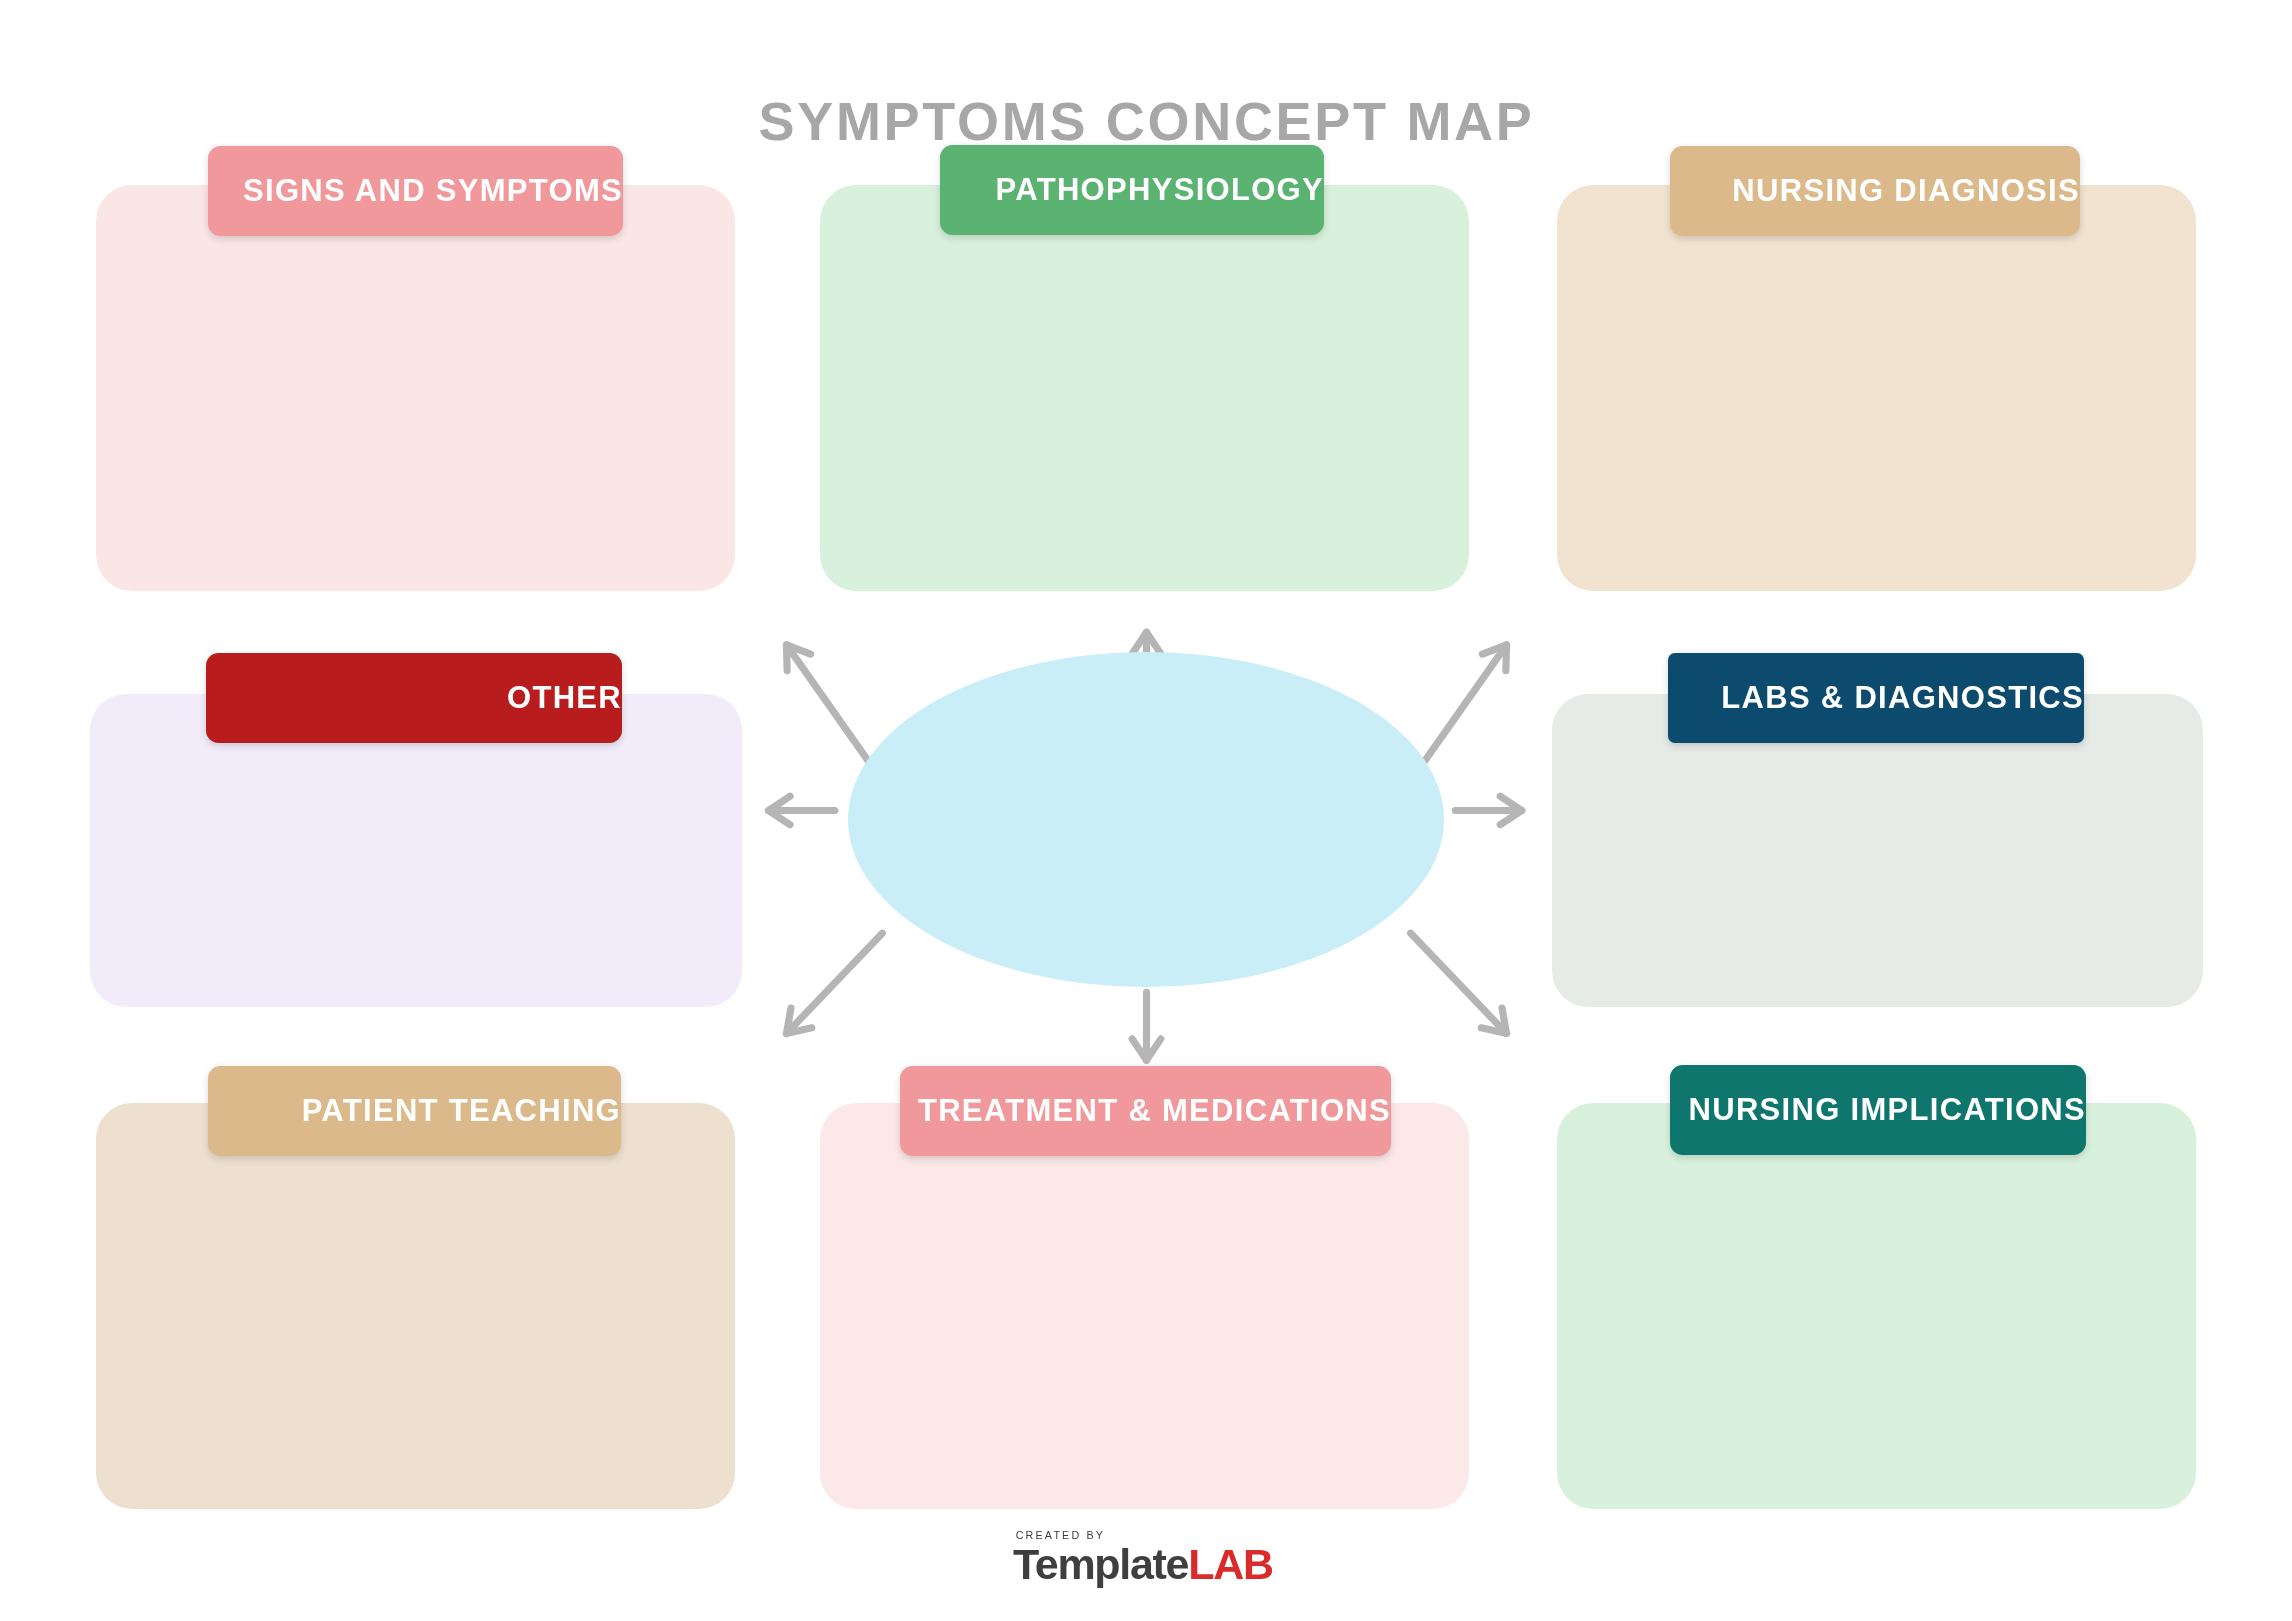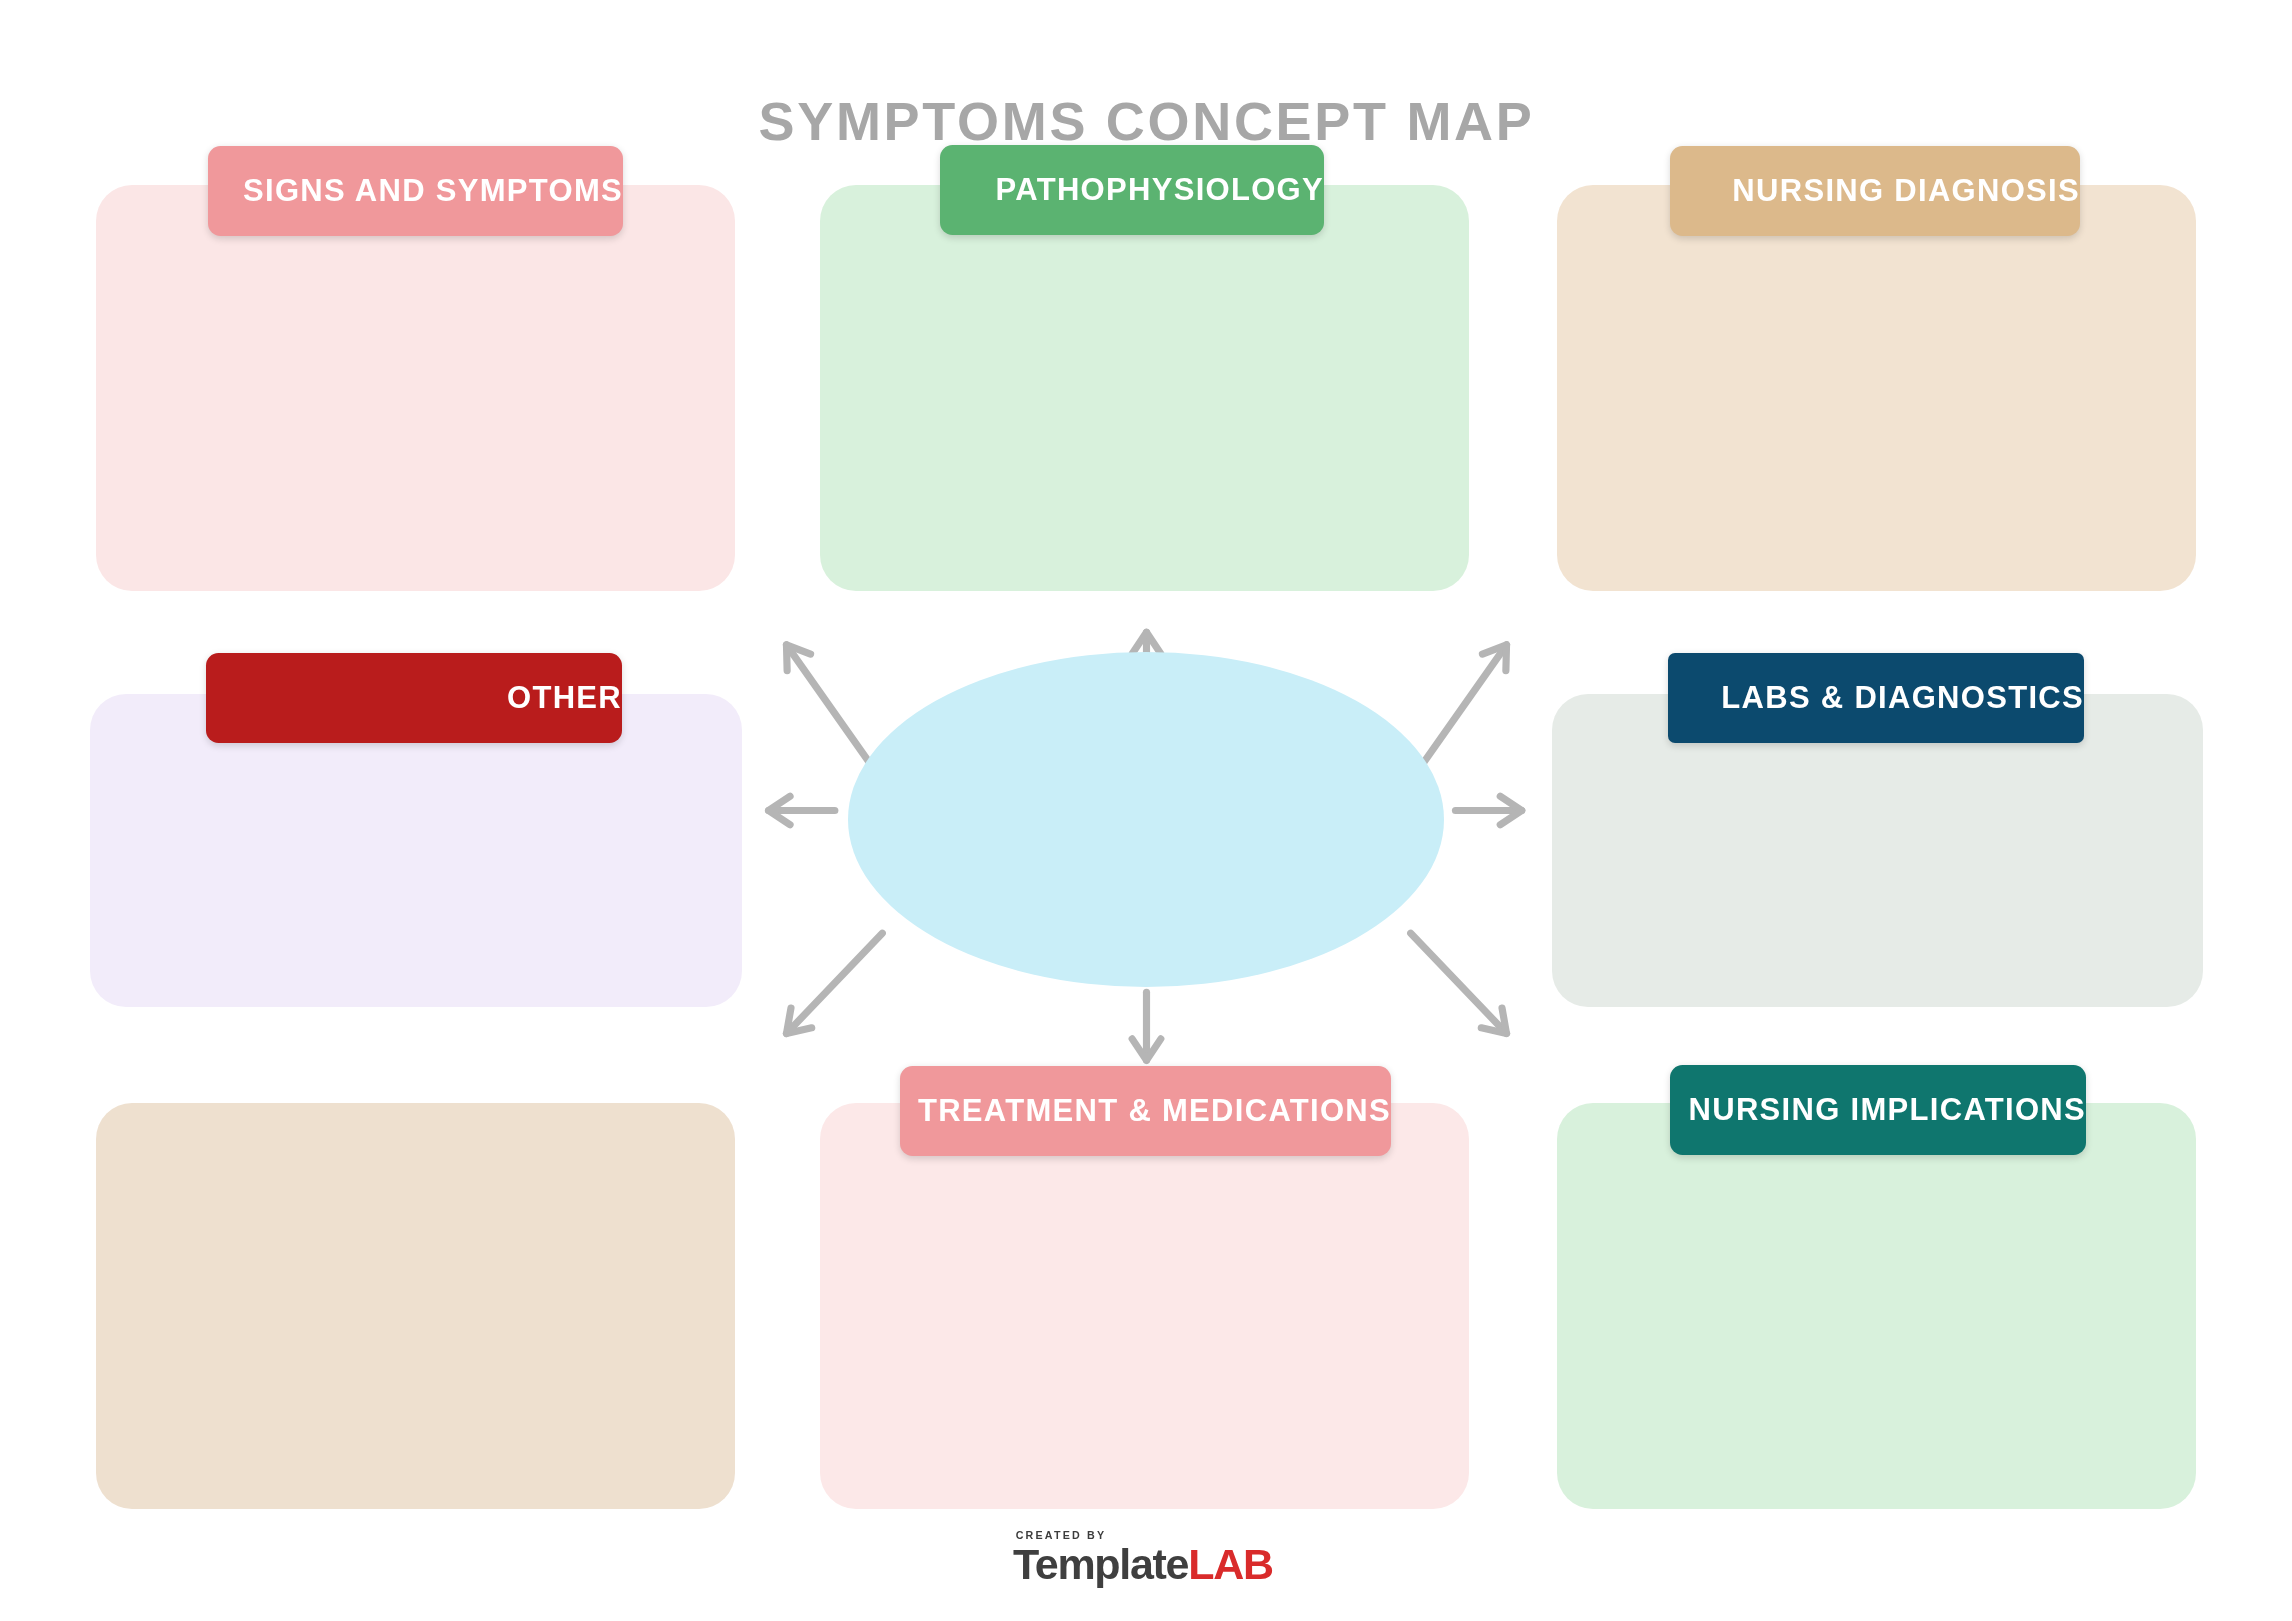--- a/index.html
+++ b/index.html
@@ -86,21 +86,21 @@
     stroke-linejoin: round;
   }
   .footer-logo {
     position: absolute;
     left: 1013px;
     top: 1530px;
     line-height: 1;
   }
   .created-by {
     font-size: 10.7px;
-    font-weight: bold;
+    font-weight: normal;
     letter-spacing: 2.2px;
     color: #3c3c3c;
     margin: 0 0 1.8px 2.7px;
   }
   .brand {
     font-size: 43px;
     font-weight: bold;
     letter-spacing: -1.3px;
     margin: 0;
   }
@@ -137,20 +137,21 @@
   <div class="panel" id="panel-labs" style="background-color: rgb(230, 235, 231);"></div>
   <div class="panel" id="panel-teaching" style="background-color: rgb(238, 224, 207);"></div>
   <div class="panel" id="panel-treatment" style="background-color: rgb(252, 232, 232);"></div>
   <div class="panel" id="panel-implications" style="background-color: rgb(216, 241, 220);"></div>
 
   <div class="tab" id="tab-signs" style="background-color: rgb(240, 152, 155);">SIGNS AND SYMPTOMS</div>
   <div class="tab" id="tab-patho" style="background-color: rgb(91, 179, 113);">PATHOPHYSIOLOGY</div>
   <div class="tab" id="tab-diagnosis" style="background-color: rgb(220, 185, 139);">NURSING DIAGNOSIS</div>
   <div class="tab" id="tab-other" style="background-color: #b91c1c;">OTHER</div>
   <div class="tab" id="tab-labs" style="background-color: #0c4a6e; border-radius: 7px;">LABS &amp; DIAGNOSTICS</div>
+  <div class="tab" id="tab-teaching" style="background-color: rgb(220, 185, 139);">PATIENT TEACHING</div>
   <div class="tab" id="tab-treatment" style="background-color: rgb(240, 152, 155);">TREATMENT &amp; MEDICATIONS</div>
   <div class="tab" id="tab-implications" style="background-color: #0f766e;">NURSING IMPLICATIONS</div>
 
   <div class="footer-logo">
     <div class="created-by">CREATED BY</div>
     <div class="brand"><span style="color: rgb(63, 63, 63);">Template</span><span style="color: rgb(217, 43, 43);">LAB</span></div>
   </div>
 
 </div>
 

